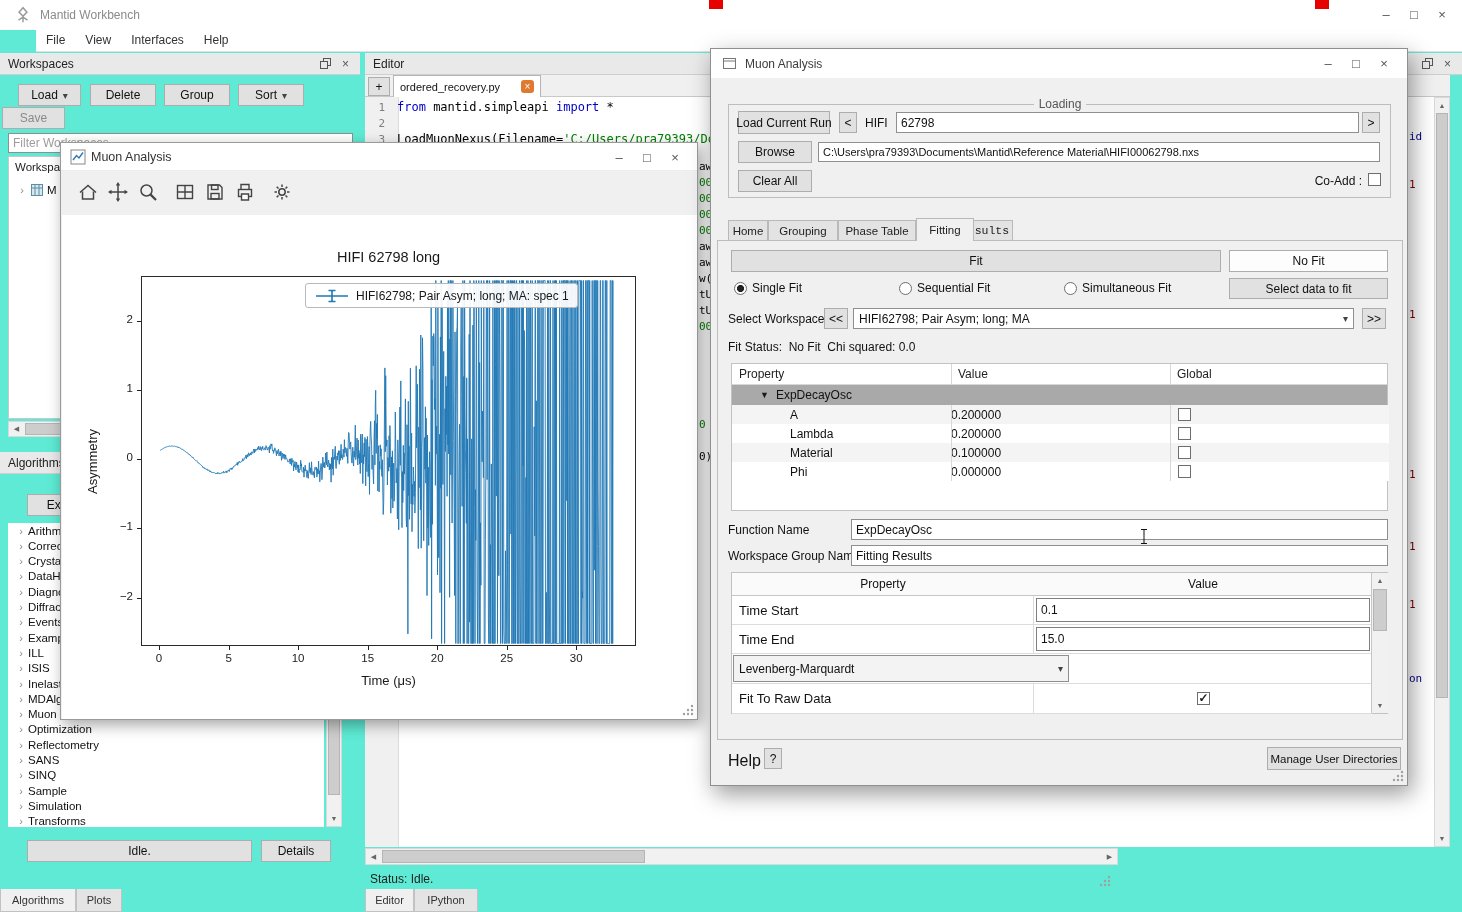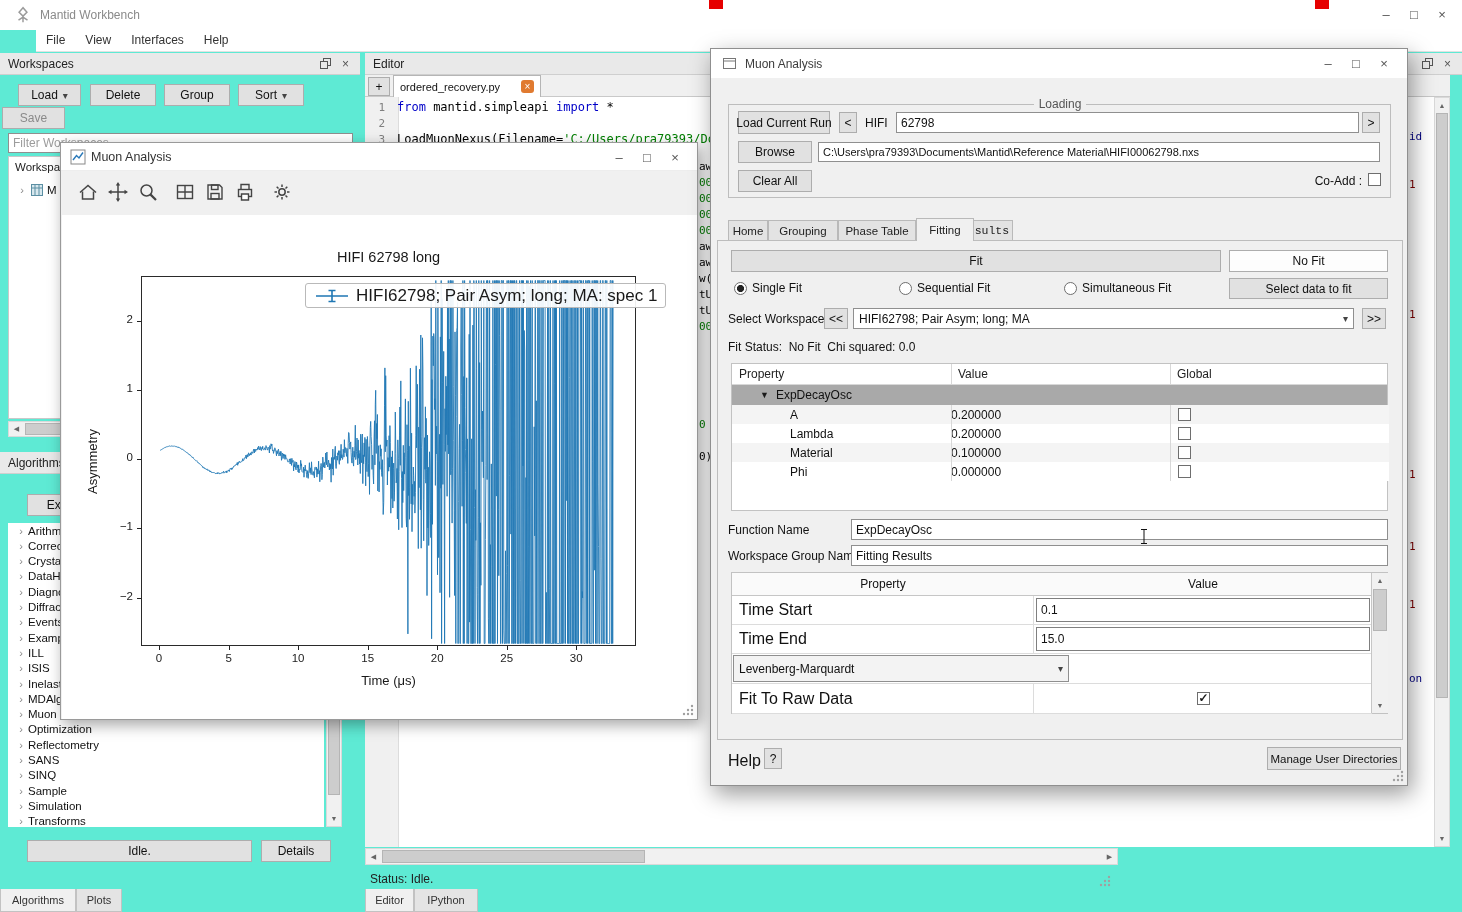--- a/index.html
+++ b/index.html
@@ -35,21 +35,21 @@
 .scroll{position:absolute;background:#f1f1f1;border:1px solid #d9d9d9;}
 .thumb{position:absolute;background:#cdcdcd;border:1px solid #b5b5b5;}
 .sarrow{position:absolute;display:flex;align-items:center;justify-content:center;color:#666;font-size:7px;background:#f1f1f1;}
 .fnrow{position:absolute;left:0;width:657px;height:19px;display:flex;background:#fff;}
 .fnrow.alt{background:#f4f4f4;}
 .fncell{height:19px;display:flex;align-items:center;font-size:12px;}
 .fncell.prop{width:219px;padding-left:58px;}
 .fncell.val{width:219px;}
 .fncell.glob{width:219px;padding-left:8px;}
 .setrow{position:absolute;left:0;width:640px;display:flex;border-bottom:1px solid #dcdcdc;background:#fff;}
-.setprop{width:302px;display:flex;align-items:center;padding-left:7px;border-right:1px solid #dcdcdc;font-size:16px;}
+.setprop{width:302px;display:flex;align-items:center;padding-left:7px;border-right:1px solid #dcdcdc;font-size:13px;}
 .setval{position:relative;width:338px;display:block;}
 .setinput{left:2px;top:2px;right:2px;bottom:2px;border:1px solid #7f7f7f;}
 .setcombo{left:1px;top:1px;right:1px;bottom:1px;background:#f3f3f3;}
 .codeline{position:absolute;left:0;height:16px;display:flex;align-items:center;font-family:"DejaVu Sans Mono",monospace;font-size:12px;white-space:pre;}
 .lnum{display:inline-block;width:28px;text-align:right;padding-right:8px;color:#7f7f7f;font-size:11px;}
 .codetext{padding-left:4px;}
 .tok-kw{color:#0000c8;}
 .tok-pl{color:#000;}
 .tok-str{color:#007f00;}
 .tok-p{color:#000;}
@@ -379,21 +379,21 @@
           <div class="ytick-label" style="left: 37px; top: 305.43px;">−1</div>
           <div class="ytick-mark" style="left: 75px; top: 382.589px;"></div>
           <div class="ytick-label" style="left: 37px; top: 374.589px;">−2</div>
         </div>
       <div class="abs" style="left:243px;top:68px;height:25px;background:rgba(255,255,255,0.92);border:1px solid #b9b9b9;border-radius:3px;display:flex;align-items:center;padding:0 8px;gap:6px;z-index:2;">
         <span id="legend-marker" style="display:inline-flex;">
             <svg width="36" height="14" viewBox="0 0 36 14">
               <path d="M2 7 H34 M18 1.5 V12.5 M14.5 1.5 H21.5 M14.5 12.5 H21.5" stroke="#1f77b4" stroke-width="1.6" fill="none"></path>
             </svg>
           </span>
-        <span style="font-size:17px;color:#191919;">HIFI62798; Pair Asym; long; MA: spec 1</span>
+        <span style="font-size:12px;color:#191919;">HIFI62798; Pair Asym; long; MA: spec 1</span>
       </div>
       <div class="abs" style="left:-70px;top:239px;width:200px;text-align:center;font-size:13px;color:#191919;transform:rotate(-90deg);">Asymmetry</div>
       <div class="abs" style="left:79px;top:458px;width:495px;text-align:center;font-size:13px;color:#191919;">Time (μs)</div>
     </div>
     <div class="grip" style="right:2px;bottom:2px;"><svg width="14" height="14">
           <g fill="#a0a0a0">
             <circle cx="11" cy="3" r="1.2"></circle>
             <circle cx="7" cy="7" r="1.2"></circle>
             <circle cx="11" cy="7" r="1.2"></circle>
             <circle cx="3" cy="11" r="1.2"></circle>

